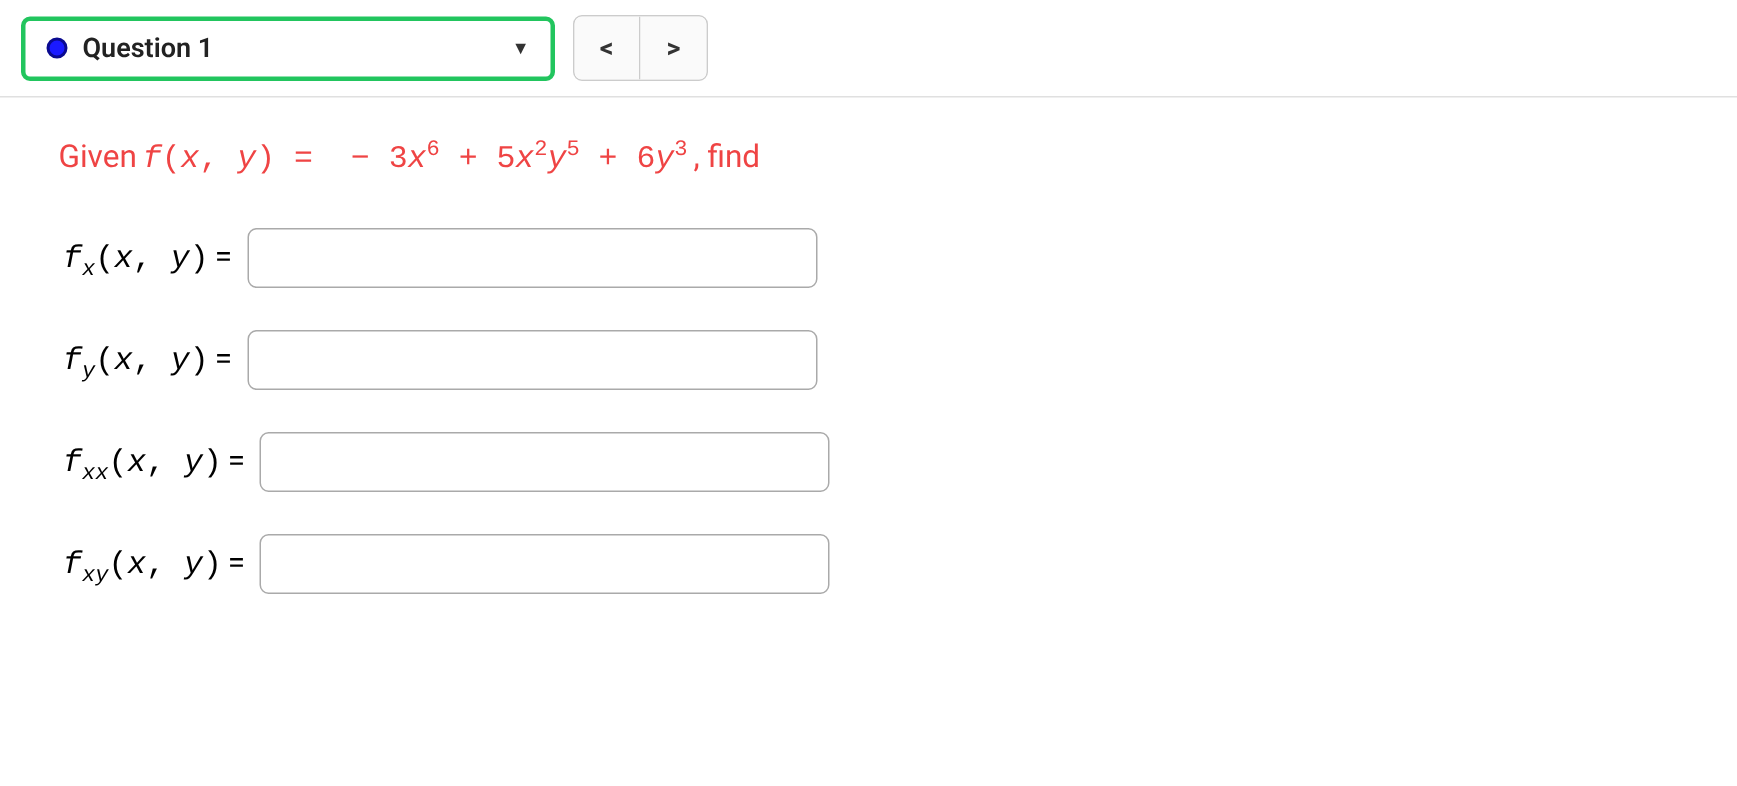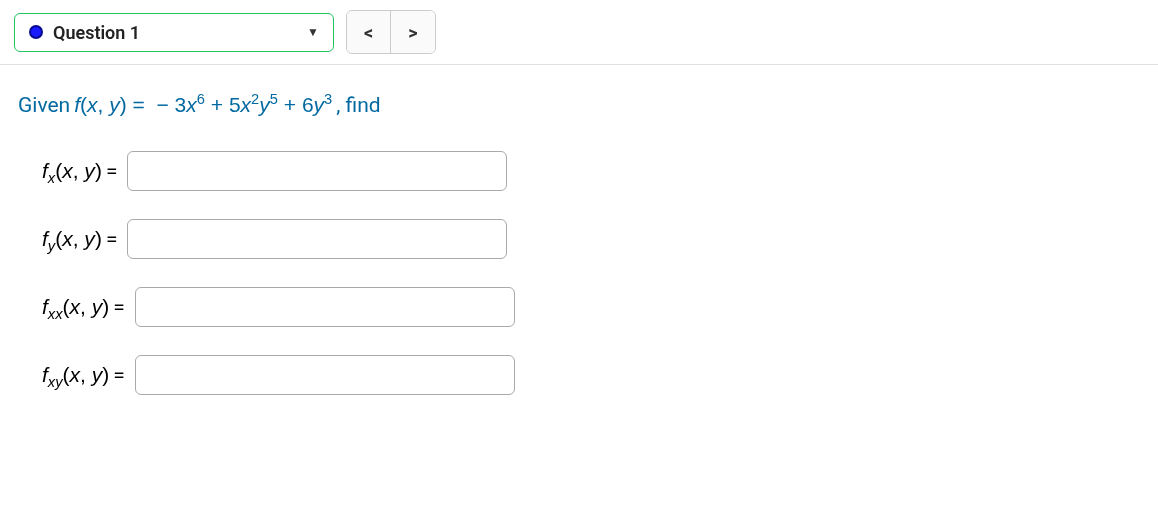--- a/index.html
+++ b/index.html
@@ -18,24 +18,24 @@
       display: flex;
       align-items: center;
       gap: 12px;
       padding: 10px 14px;
       border-bottom: 1px solid #e0e0e0;
     }
     .question-selector {
       display: flex;
       align-items: center;
       justify-content: space-between;
-      border: 1px solid #22c55e;
+      border: 3px solid #22c55e;
       border-radius: 6px;
       padding: 8px 14px;
-      width: 320px;
+      width: 356px;
       background: #fff;
       cursor: pointer;
     }
     .question-selector-left {
       display: flex;
       align-items: center;
       gap: 10px;
     }
     .status-dot {
       width: 14px;
@@ -73,29 +73,30 @@
       cursor: pointer;
     }
     .nav-btn:first-child {
       border-right: 1px solid #ccc;
     }
     .content {
       padding: 28px 18px;
     }
     .given-line {
       font-size: 21px;
-      color: #0369a1;
+      color: #ef4444;
       display: flex;
       align-items: flex-start;
       flex-wrap: wrap;
       gap: 4px;
       margin-bottom: 34px;
+      margin-left: 21px;
     }
     .math {
-      font-family: Liberation Sans, sans-serif;
+      font-family: Liberation Mono, monospace;
       font-style: italic;
     }
     .math .rm {
       font-style: normal;
     }
     .math sup {
       font-size: 0.7em;
       vertical-align: super;
       line-height: 0;
       font-style: normal;

